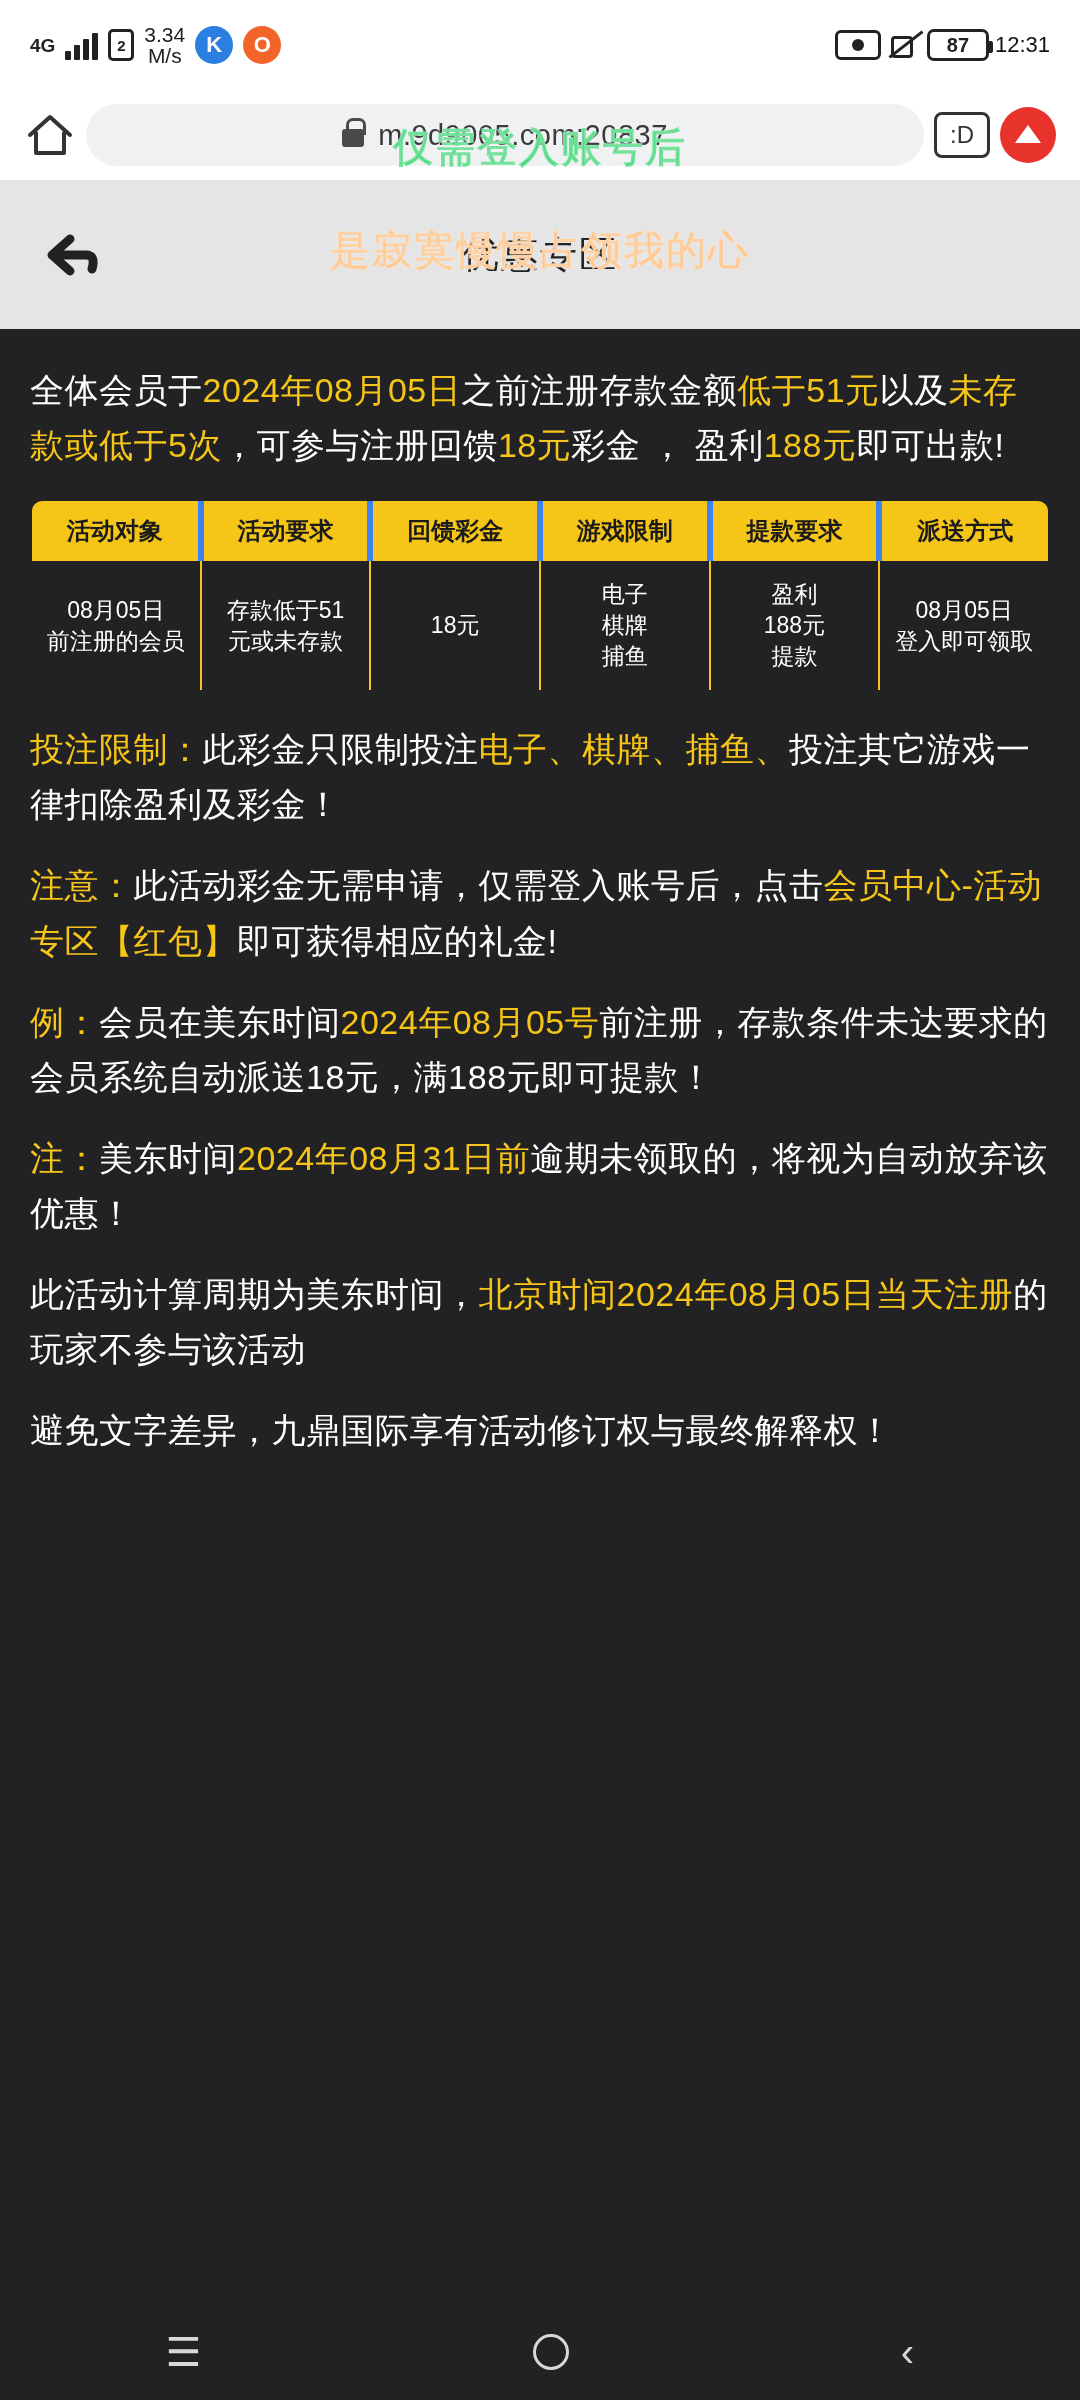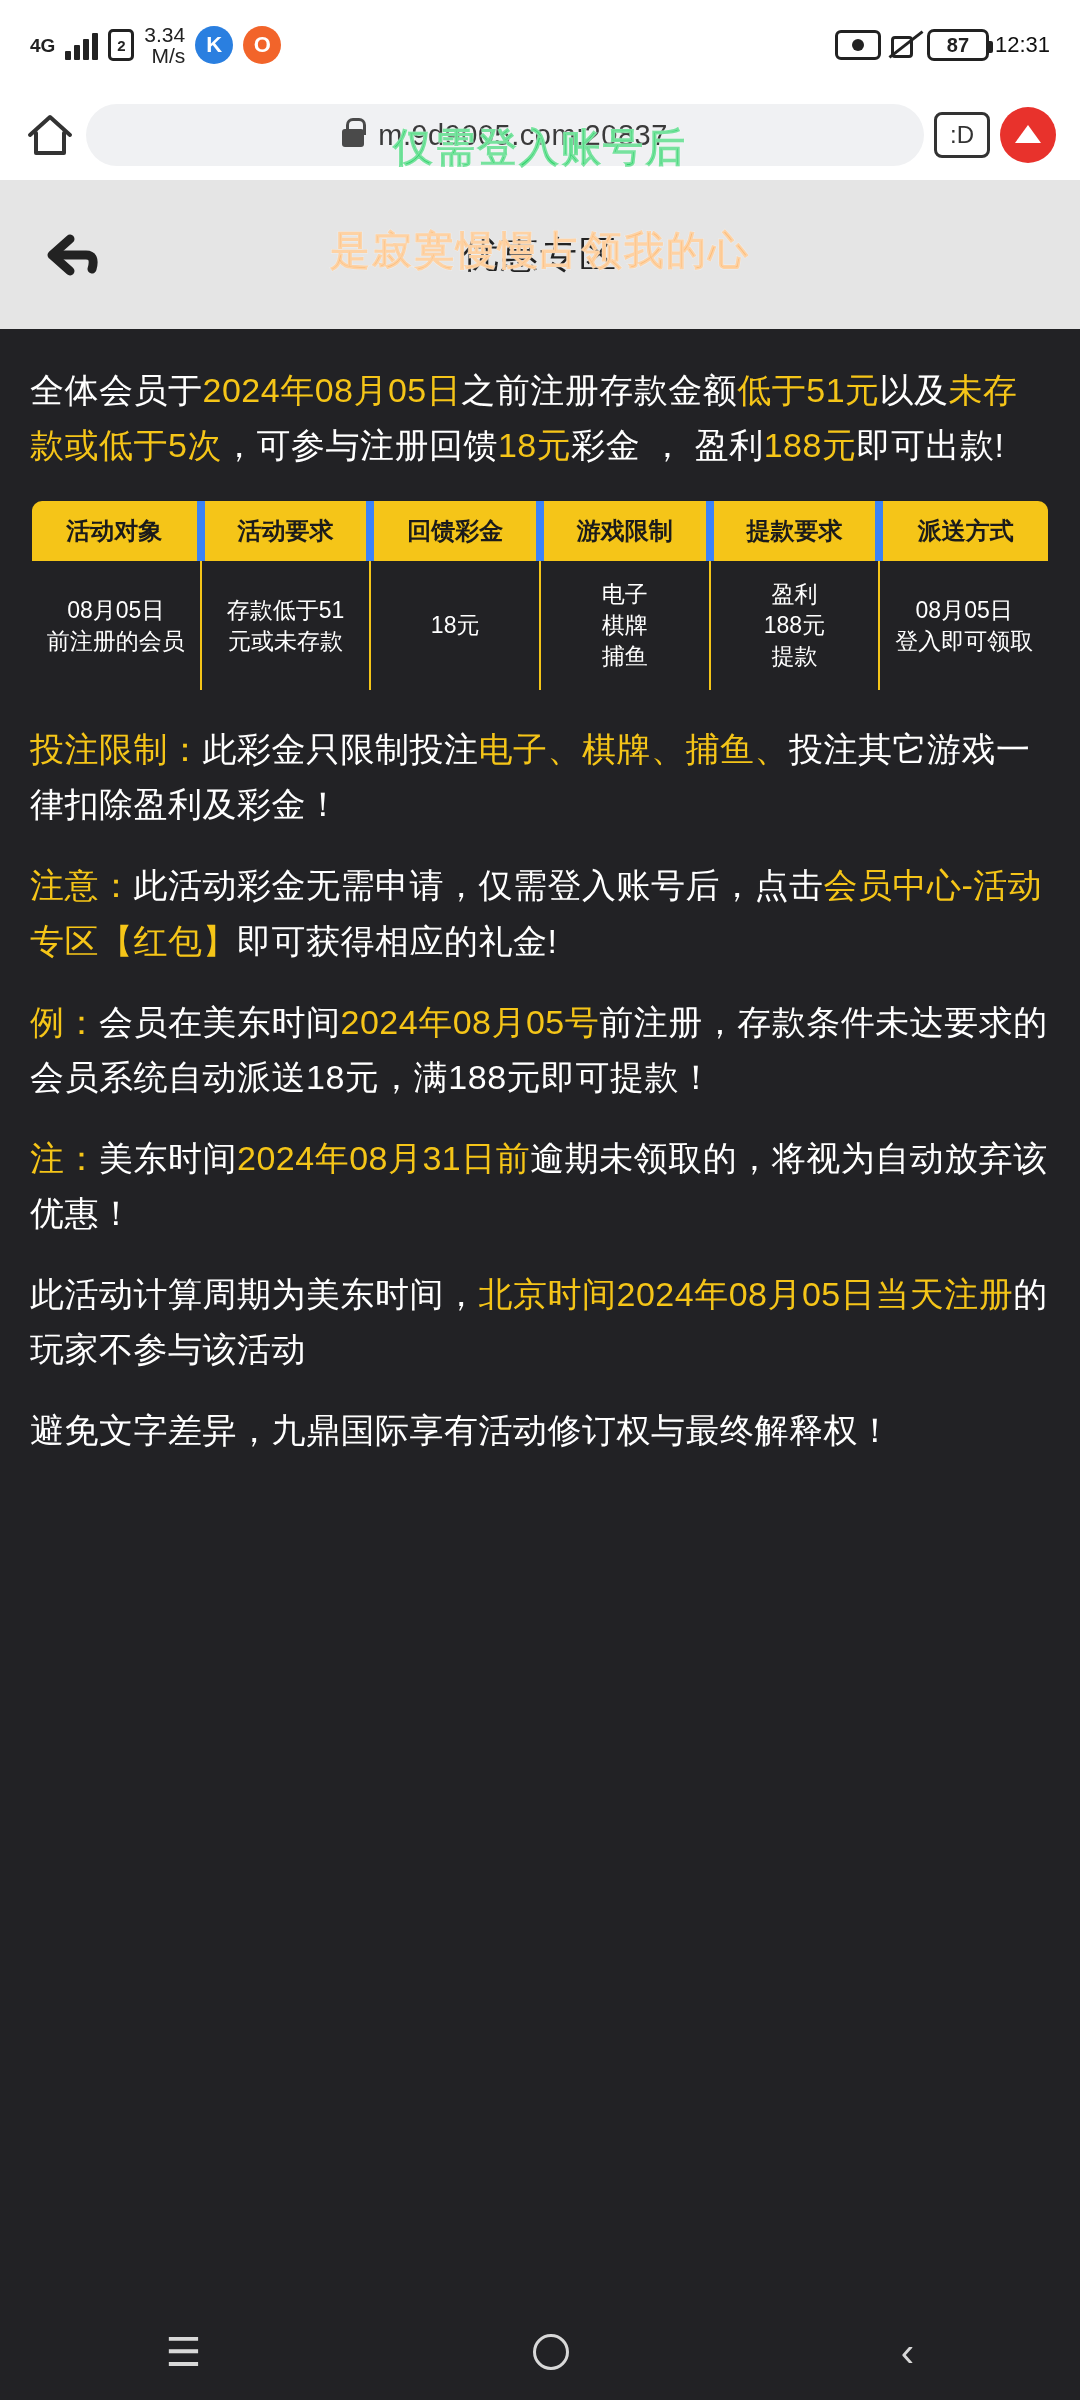--- a/index.html
+++ b/index.html
@@ -22,21 +22,21 @@
   .sig-bars { display: flex; align-items: flex-end; gap: 3px; height: 30px; }
   .sig-bars i { display: block; width: 6px; background: #222; border-radius: 1px; }
   .sig-bars i:nth-child(1){height:9px}
   .sig-bars i:nth-child(2){height:15px}
   .sig-bars i:nth-child(3){height:21px}
   .sig-bars i:nth-child(4){height:27px}
   .sim2 {
     width: 26px; height: 32px; border: 3px solid #222; border-radius: 5px;
     display:flex; align-items:center; justify-content:center; font-size: 15px; font-weight: bold; color:#222;
   }
-  .speed { font-size: 21px; color: #222; line-height: 1.0; text-align: right; font-weight: 500;}
+  .speed { font-size: 21px; color: #222; line-height: 1.0; text-align: center; font-weight: 500;}
   .appbadge {
     width: 38px; height: 38px; border-radius: 50%; display:flex; align-items:center;
     justify-content:center; color:#fff; font-size: 22px; font-weight: bold;
   }
   .badge-k { background: #2a7fe0; }
   .badge-o { background: #f2642a; }
   .icon-glasses {
     width: 46px; height: 30px; border: 3px solid #222; border-radius: 6px; position: relative;
   }
   .icon-glasses:after {
@@ -127,21 +127,21 @@
   .hl { color: #f5c518; }
 
   
   table.promo {
     width: 100%; border-collapse: collapse; margin: 8px 0 30px 0;
     border: 2px solid #f5c518; border-radius: 12px; overflow: hidden;
     table-layout: fixed;
   }
   table.promo thead th {
     background: #f5c518; color: #1b1b1b; font-size: 24px; font-weight: bold;
-    padding: 14px 4px; text-align: center; border-right: 8px solid #3b82f6;
+    padding: 14px 4px; text-align: center; border-right: 6px solid #3b82f6;
   }
   table.promo thead th:last-child { border-right: none; }
   table.promo tbody td {
     color: #ffffff; font-size: 23px; text-align: center; vertical-align: middle;
     padding: 18px 6px; border-right: 2px solid #f5c518; line-height: 1.35;
   }
   table.promo tbody td:last-child { border-right: none; }
 
   
   .navbar {

